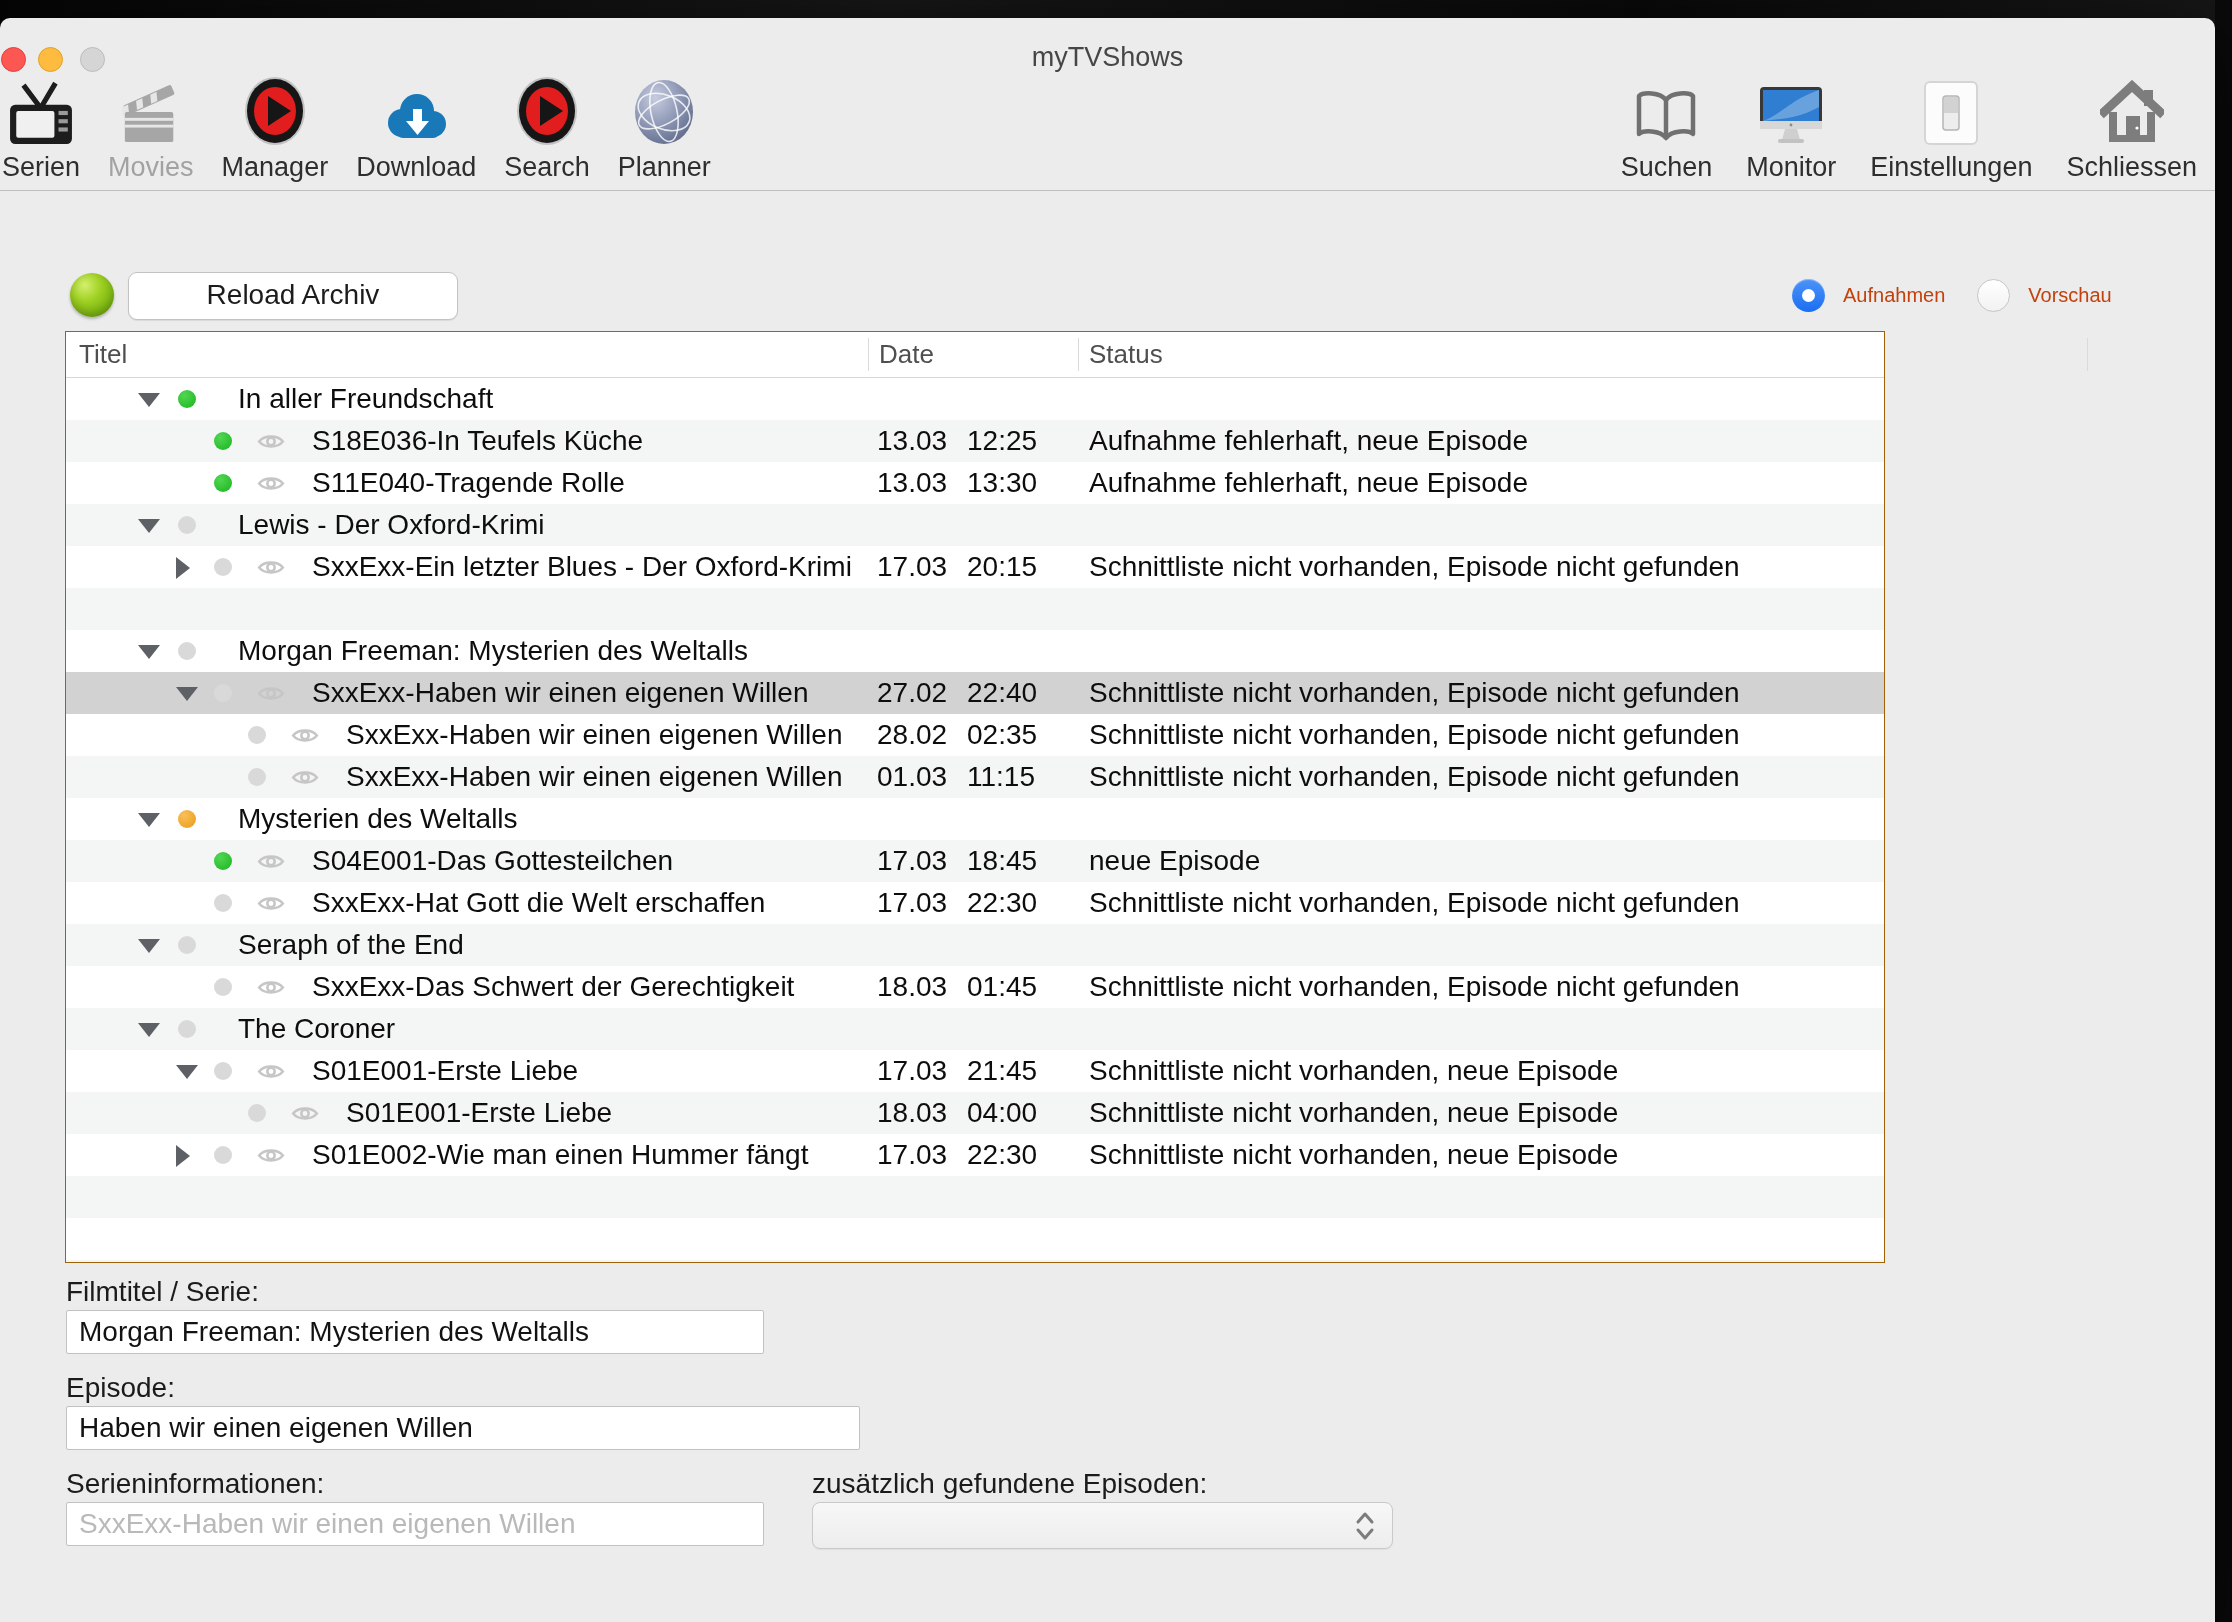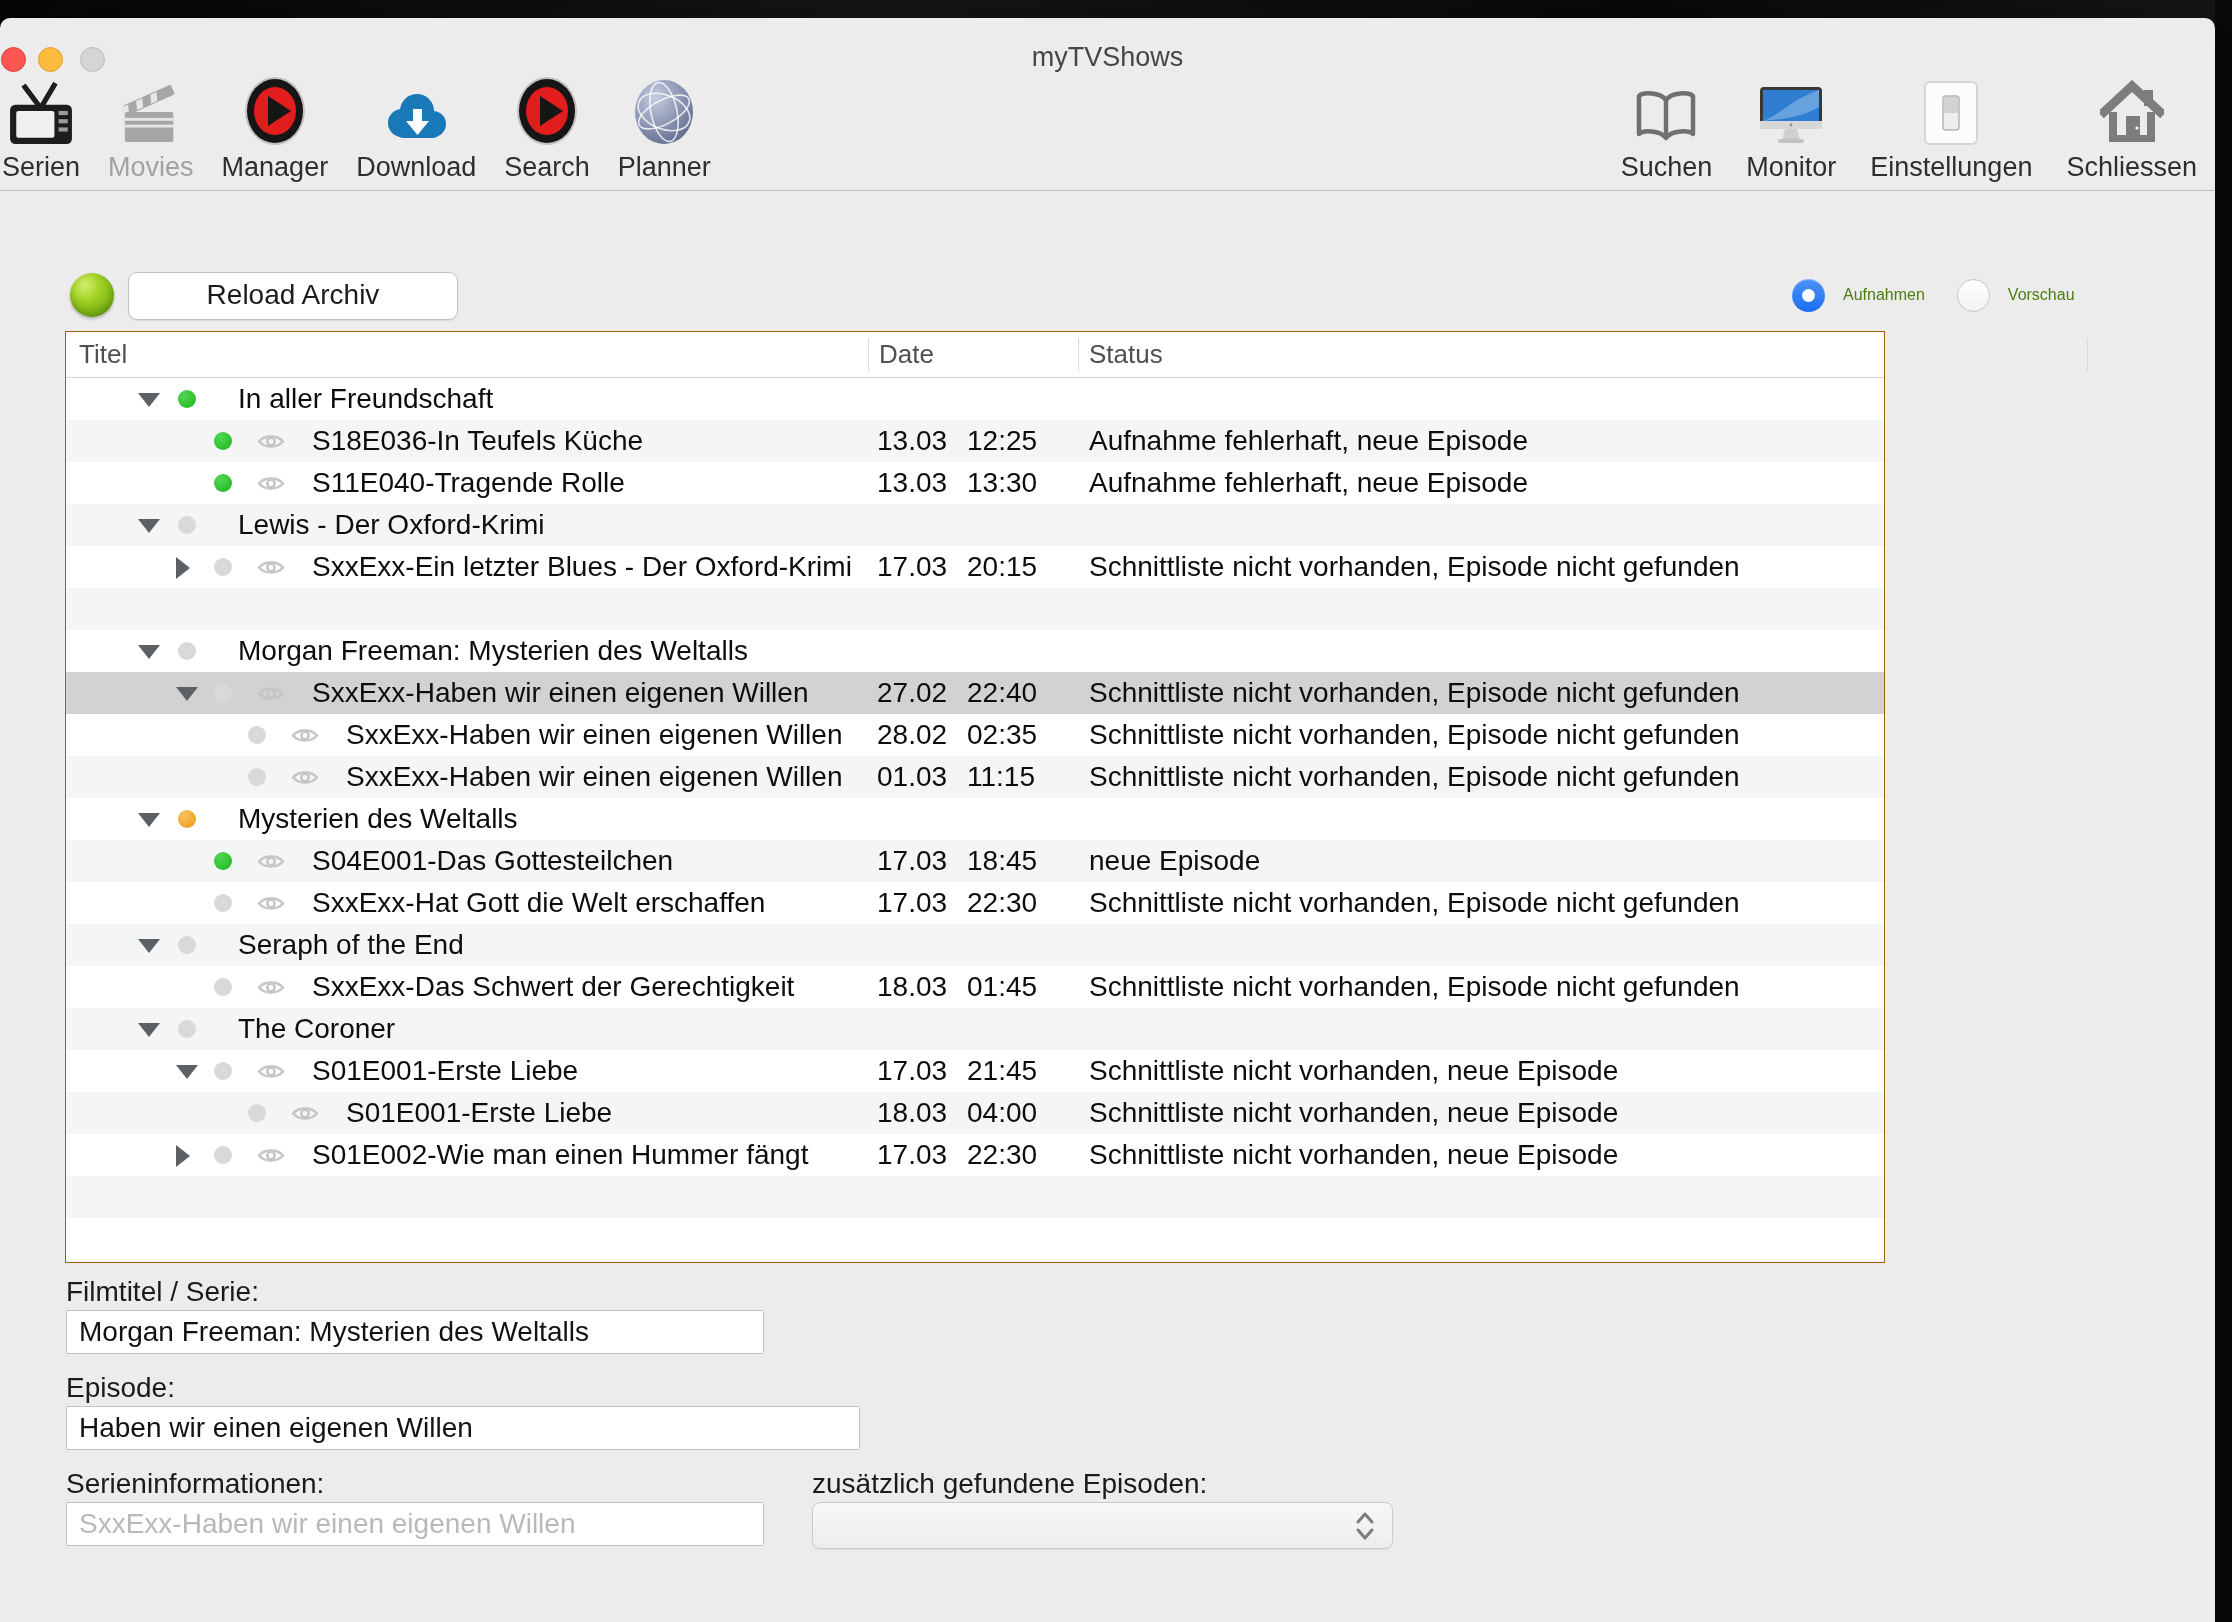--- a/index.html
+++ b/index.html
@@ -29,21 +29,21 @@
     background:radial-gradient(circle at 34% 28%,#d3ef6d 0%,#9ed022 38%,#7cb512 70%,#639a0b 100%);
     box-shadow:inset 0 -4px 8px rgba(0,0,0,.18),0 2px 3px rgba(0,0,0,.25);}
   .reload-btn{position:absolute;left:128px;top:254px;width:328px;height:46px;background:#fff;
     border:1px solid #c3c3c3;border-radius:9px;font-size:28px;color:#1c1c1c;text-align:center;
     line-height:44px;box-shadow:0 1px 1px rgba(0,0,0,.08);}
   .radio-group{position:absolute;left:1792px;top:254px;height:46px;display:flex;align-items:center;gap:18px;}
   .radio{width:33px;height:33px;border-radius:50%;box-sizing:border-box;}
   .radio.on{background:linear-gradient(#4b93f8,#1c6ef2);position:relative;box-shadow:inset 0 1px 1px rgba(255,255,255,.4);}
   .radio.on::after{content:"";position:absolute;left:10px;top:10px;width:13px;height:13px;border-radius:50%;background:#fff;}
   .radio.off{background:linear-gradient(#ffffff,#f2f2f2);border:1px solid #c6c6c6;}
-  .radio-label{font-size:16px;color:#4d7c0f;margin-right:14px;}
+  .radio-label{font-size:20px;color:#c2410c;margin-right:14px;}
   
   .table{position:absolute;left:65px;top:313px;width:1820px;height:932px;background:#fff;
     border:1px solid #a16207;box-sizing:border-box;}
   .thead{position:absolute;left:0;top:0;width:100%;height:45px;border-bottom:1px solid #d6d6d6;background:#fff;}
   .th{position:absolute;top:0;line-height:45px;font-size:26px;color:#4f4f4f;}
   .th-div{position:absolute;top:6px;width:1px;height:33px;background:#dadada;}
   .tbody{position:absolute;left:0;top:46px;width:100%;height:884px;overflow:hidden;
     background:repeating-linear-gradient(to bottom,#ffffff 0 42px,#f4f5f5 42px 84px);}
   .row{position:absolute;left:0;width:100%;height:42px;text-align:right;}
   .row.selected{background:#d2d2d2;}

